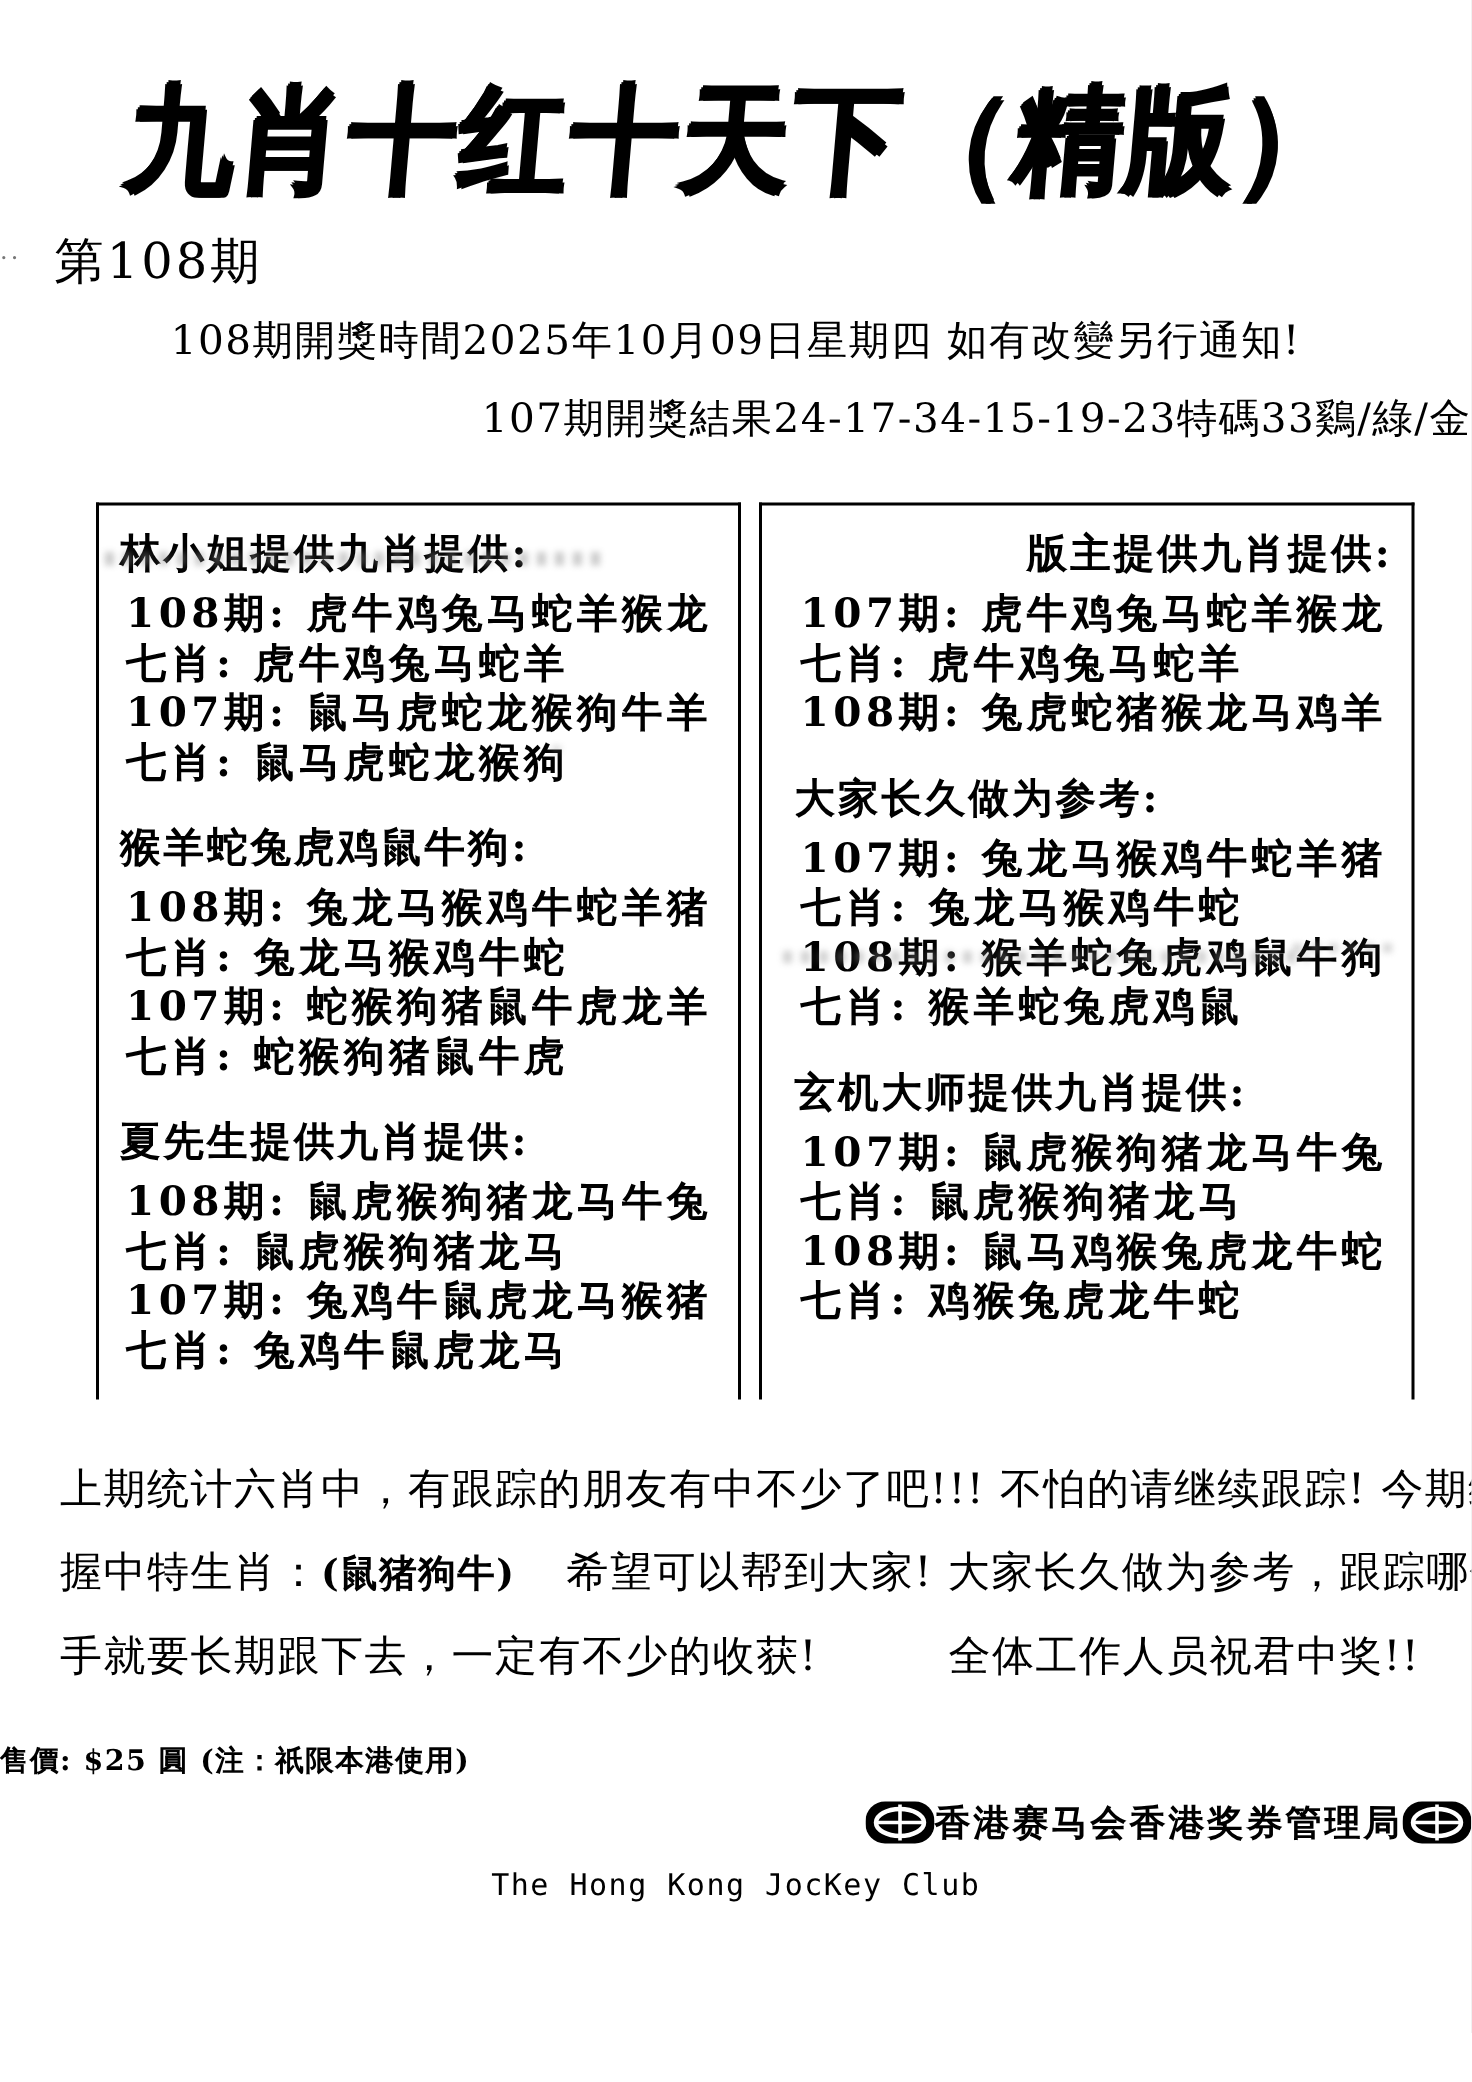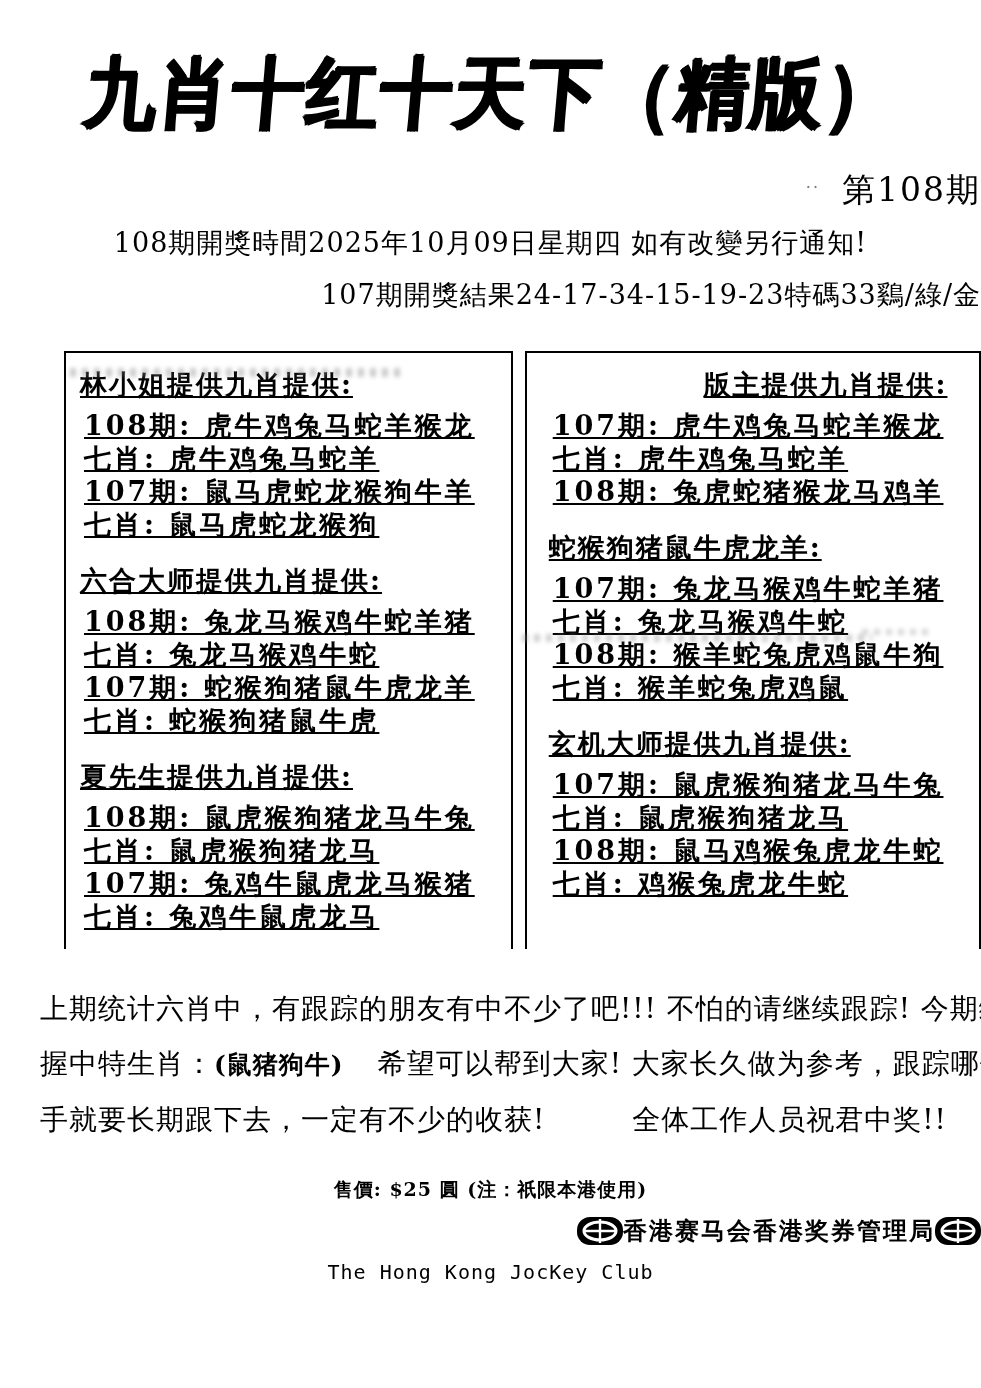--- a/index.html
+++ b/index.html
@@ -20,22 +20,22 @@
   .masthead-title{
     display:inline-block;
     font-size:72px;
     font-weight:bold;
     letter-spacing:2px;
     transform:skewX(-5deg) scaleY(1.08);
     text-shadow:2px 1px 0 #000, -1px 1px 0 #000, 1px -1px 0 #000;
     white-space:nowrap;
   }
   .issue-line{
-    margin-top:26px;
-    text-align:right;
+    margin-top:10px;
+    text-align:left;
     font-size:33px;
     letter-spacing:2px;
   }
   .issue-dots{
     color:#777;
     font-size:16px;
     letter-spacing:2px;
     margin-right:22px;
     vertical-align:8px;
   }
@@ -57,22 +57,21 @@
     gap:12px;
     margin:38px 58px 0 64px;
   }
   .col{
     flex:1;
     border:2px solid #000;
     border-bottom:none;
     padding:6px 0 10px 0;
   }
   .sec{
-    padding:8px 32px 4px 14px;
-    text-decoration:underline;
+    padding:8px 13px 4px 14px;
   }
   .sec + .sec{ margin-top:8px; }
   .sec-title{
     margin:0 0 8px 0;
     font-size:27px;
     font-weight:bold;
     letter-spacing:2px;
   }
   .sec-title.center{ text-align:right; }
   .row{
@@ -95,21 +94,20 @@
   .commentary .line{ white-space:pre; }
   .hl{
     font-weight:bold;
     font-size:25px;
     letter-spacing:1px;
   }
   .hl-gap{ margin-right:34px; }
   
   .price{
     margin-top:30px;
-    text-align:center;
     font-size:19px;
     font-weight:bold;
     letter-spacing:1px;
   }
   .org-row{
     margin-top:12px;
     text-align:right;
     font-size:24px;
     font-weight:bold;
     letter-spacing:2px;
@@ -157,21 +155,21 @@
 
     <div class="col col-left">
       <div class="sec">
         <h3 class="sec-title">林小姐提供九肖提供:</h3>
         <p class="row">108期: 虎牛鸡兔马蛇羊猴龙</p>
         <p class="row">七肖: 虎牛鸡兔马蛇羊</p>
         <p class="row">107期: 鼠马虎蛇龙猴狗牛羊</p>
         <p class="row">七肖: 鼠马虎蛇龙猴狗</p>
       </div>
       <div class="sec">
-        <h3 class="sec-title">六合大师提供九肖提供:</h3>
+        <h3 class="sec-title">猴羊蛇兔虎鸡鼠牛狗:</h3>
         <p class="row">108期: 兔龙马猴鸡牛蛇羊猪</p>
         <p class="row">七肖: 兔龙马猴鸡牛蛇</p>
         <p class="row">107期: 蛇猴狗猪鼠牛虎龙羊</p>
         <p class="row">七肖: 蛇猴狗猪鼠牛虎</p>
       </div>
       <div class="sec">
         <h3 class="sec-title">夏先生提供九肖提供:</h3>
         <p class="row">108期: 鼠虎猴狗猪龙马牛兔</p>
         <p class="row">七肖: 鼠虎猴狗猪龙马</p>
         <p class="row">107期: 兔鸡牛鼠虎龙马猴猪</p>
@@ -180,21 +178,21 @@
     </div>
 
     <div class="col col-right">
       <div class="sec">
         <h3 class="sec-title center">版主提供九肖提供:</h3>
         <p class="row">107期: 虎牛鸡兔马蛇羊猴龙</p>
         <p class="row">七肖: 虎牛鸡兔马蛇羊</p>
         <p class="row">108期: 兔虎蛇猪猴龙马鸡羊</p>
       </div>
       <div class="sec">
-        <h3 class="sec-title">蛇猴狗猪鼠牛虎龙羊:</h3>
+        <h3 class="sec-title">大家长久做为参考:</h3>
         <p class="row">107期: 兔龙马猴鸡牛蛇羊猪</p>
         <p class="row">七肖: 兔龙马猴鸡牛蛇</p>
         <p class="row">108期: 猴羊蛇兔虎鸡鼠牛狗</p>
         <p class="row">七肖: 猴羊蛇兔虎鸡鼠</p>
       </div>
       <div class="sec">
         <h3 class="sec-title">玄机大师提供九肖提供:</h3>
         <p class="row">107期: 鼠虎猴狗猪龙马牛兔</p>
         <p class="row">七肖: 鼠虎猴狗猪龙马</p>
         <p class="row">108期: 鼠马鸡猴兔虎龙牛蛇</p>

